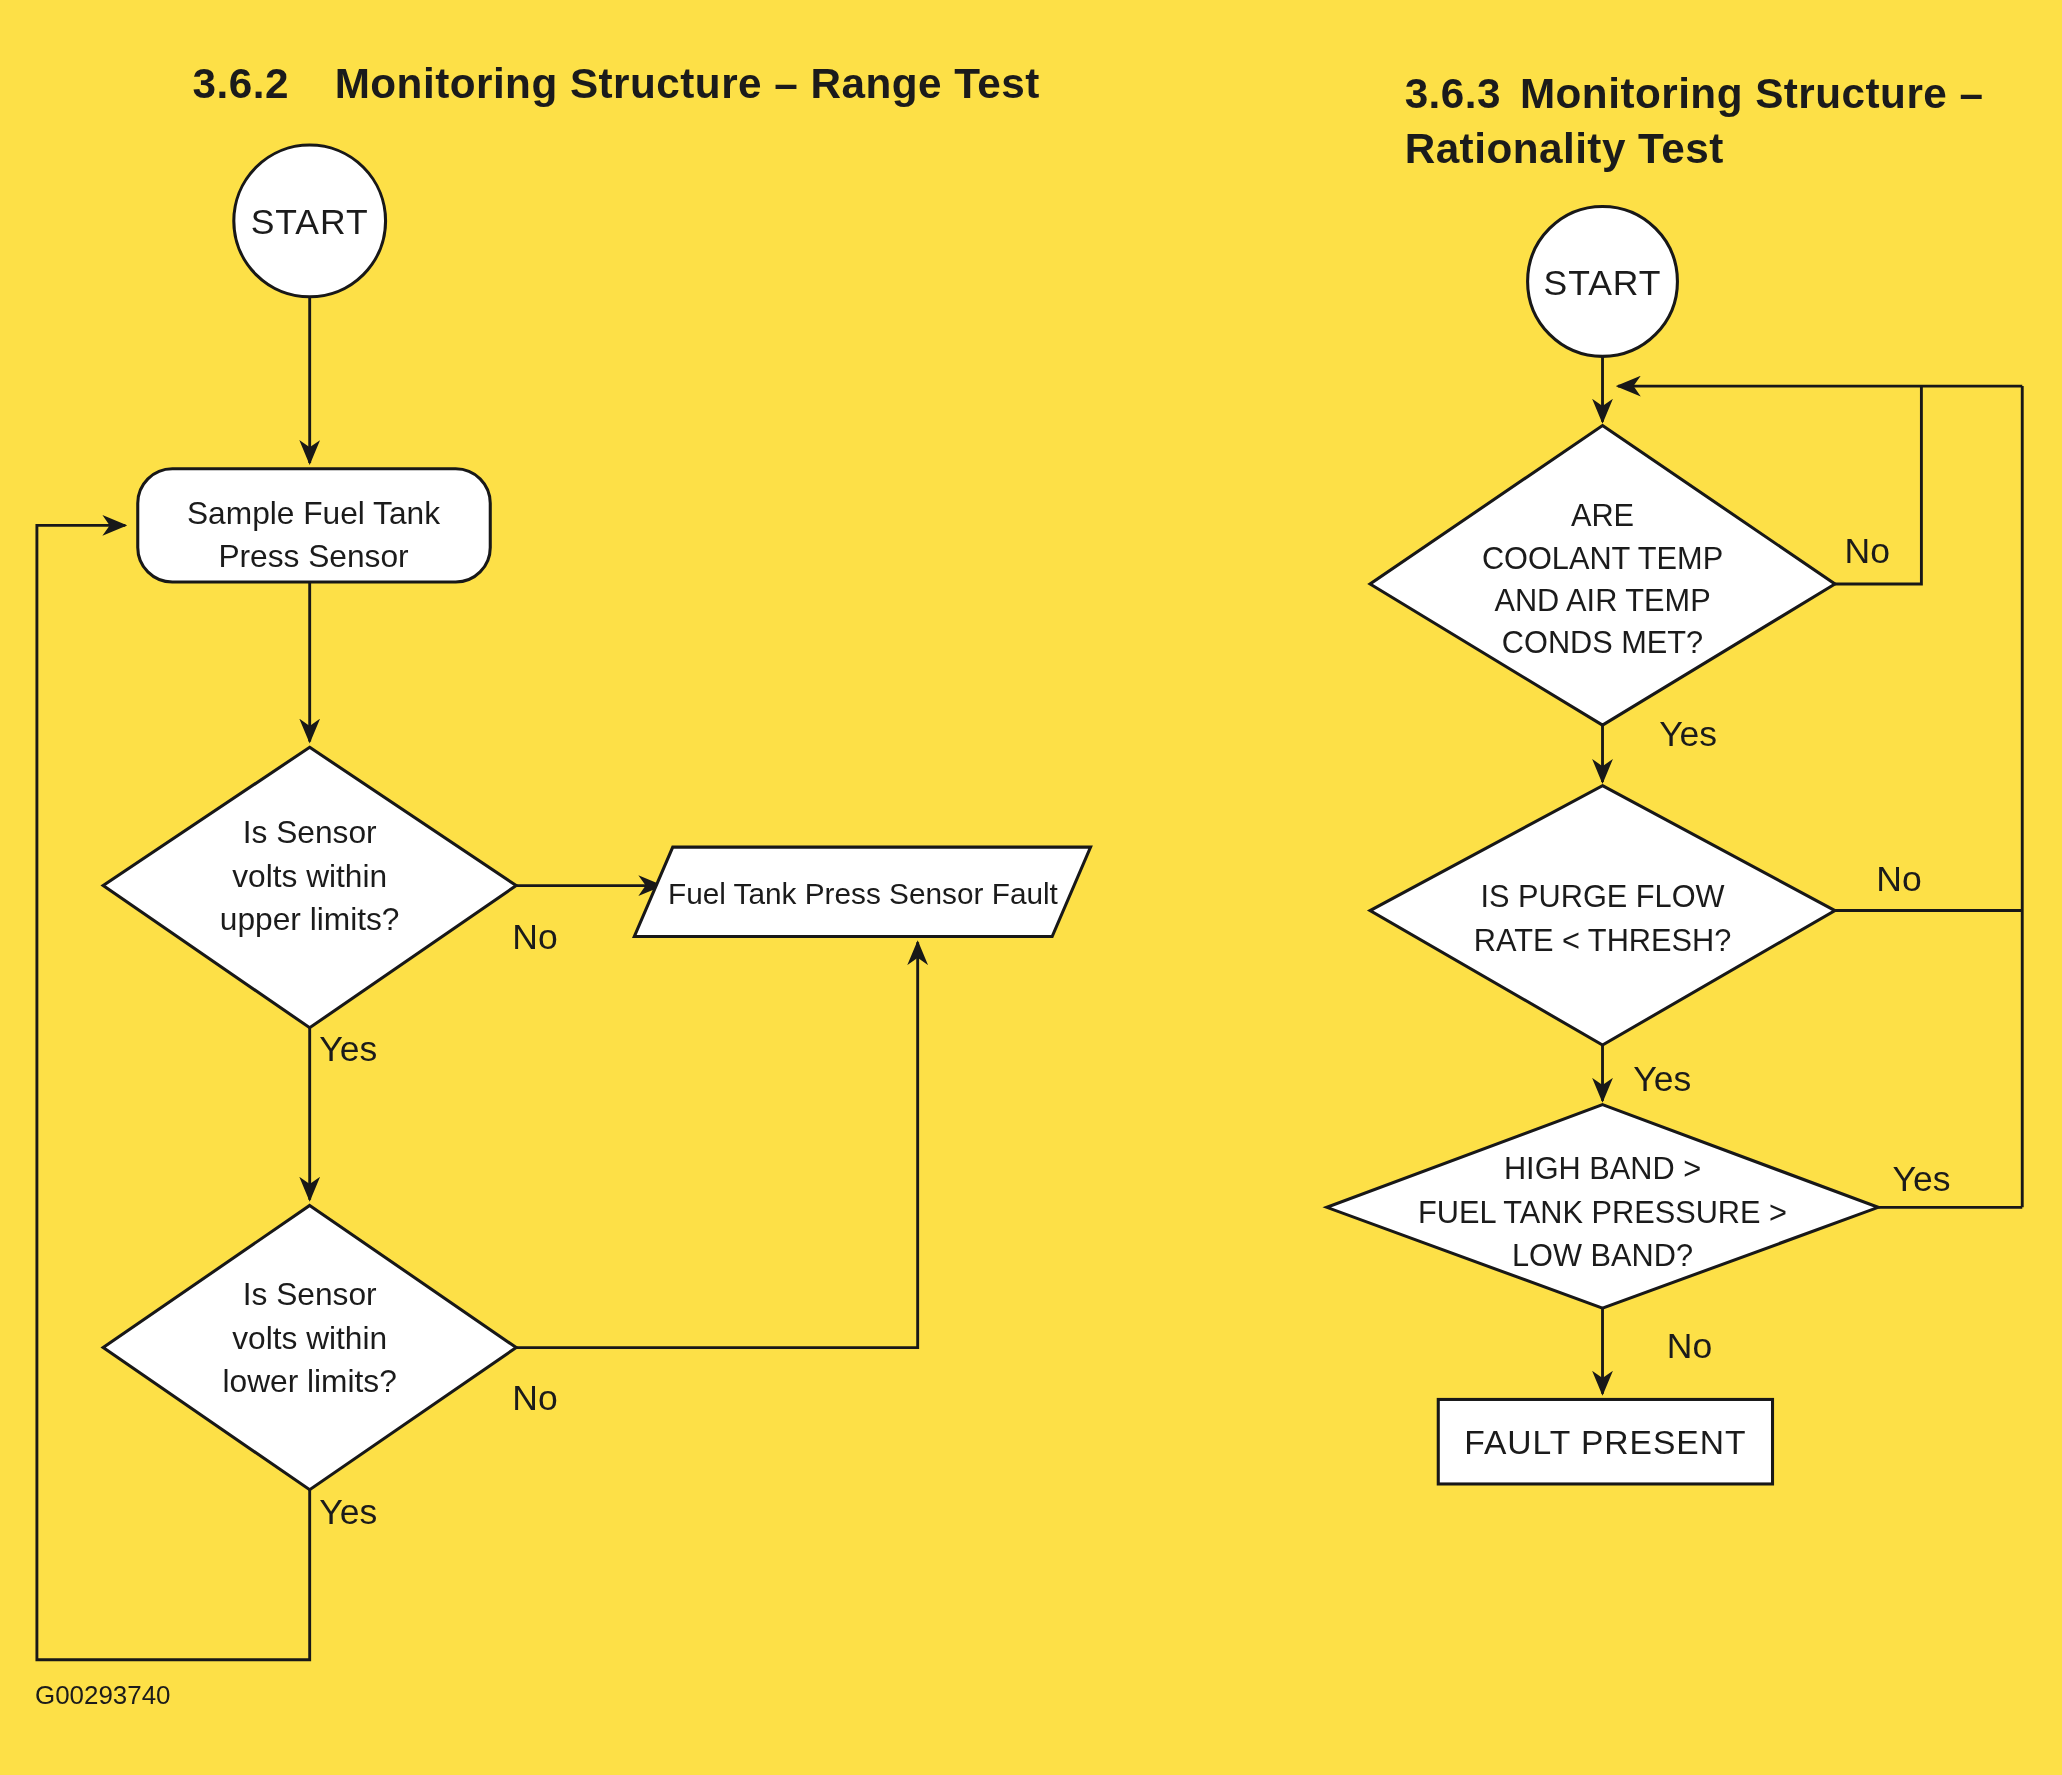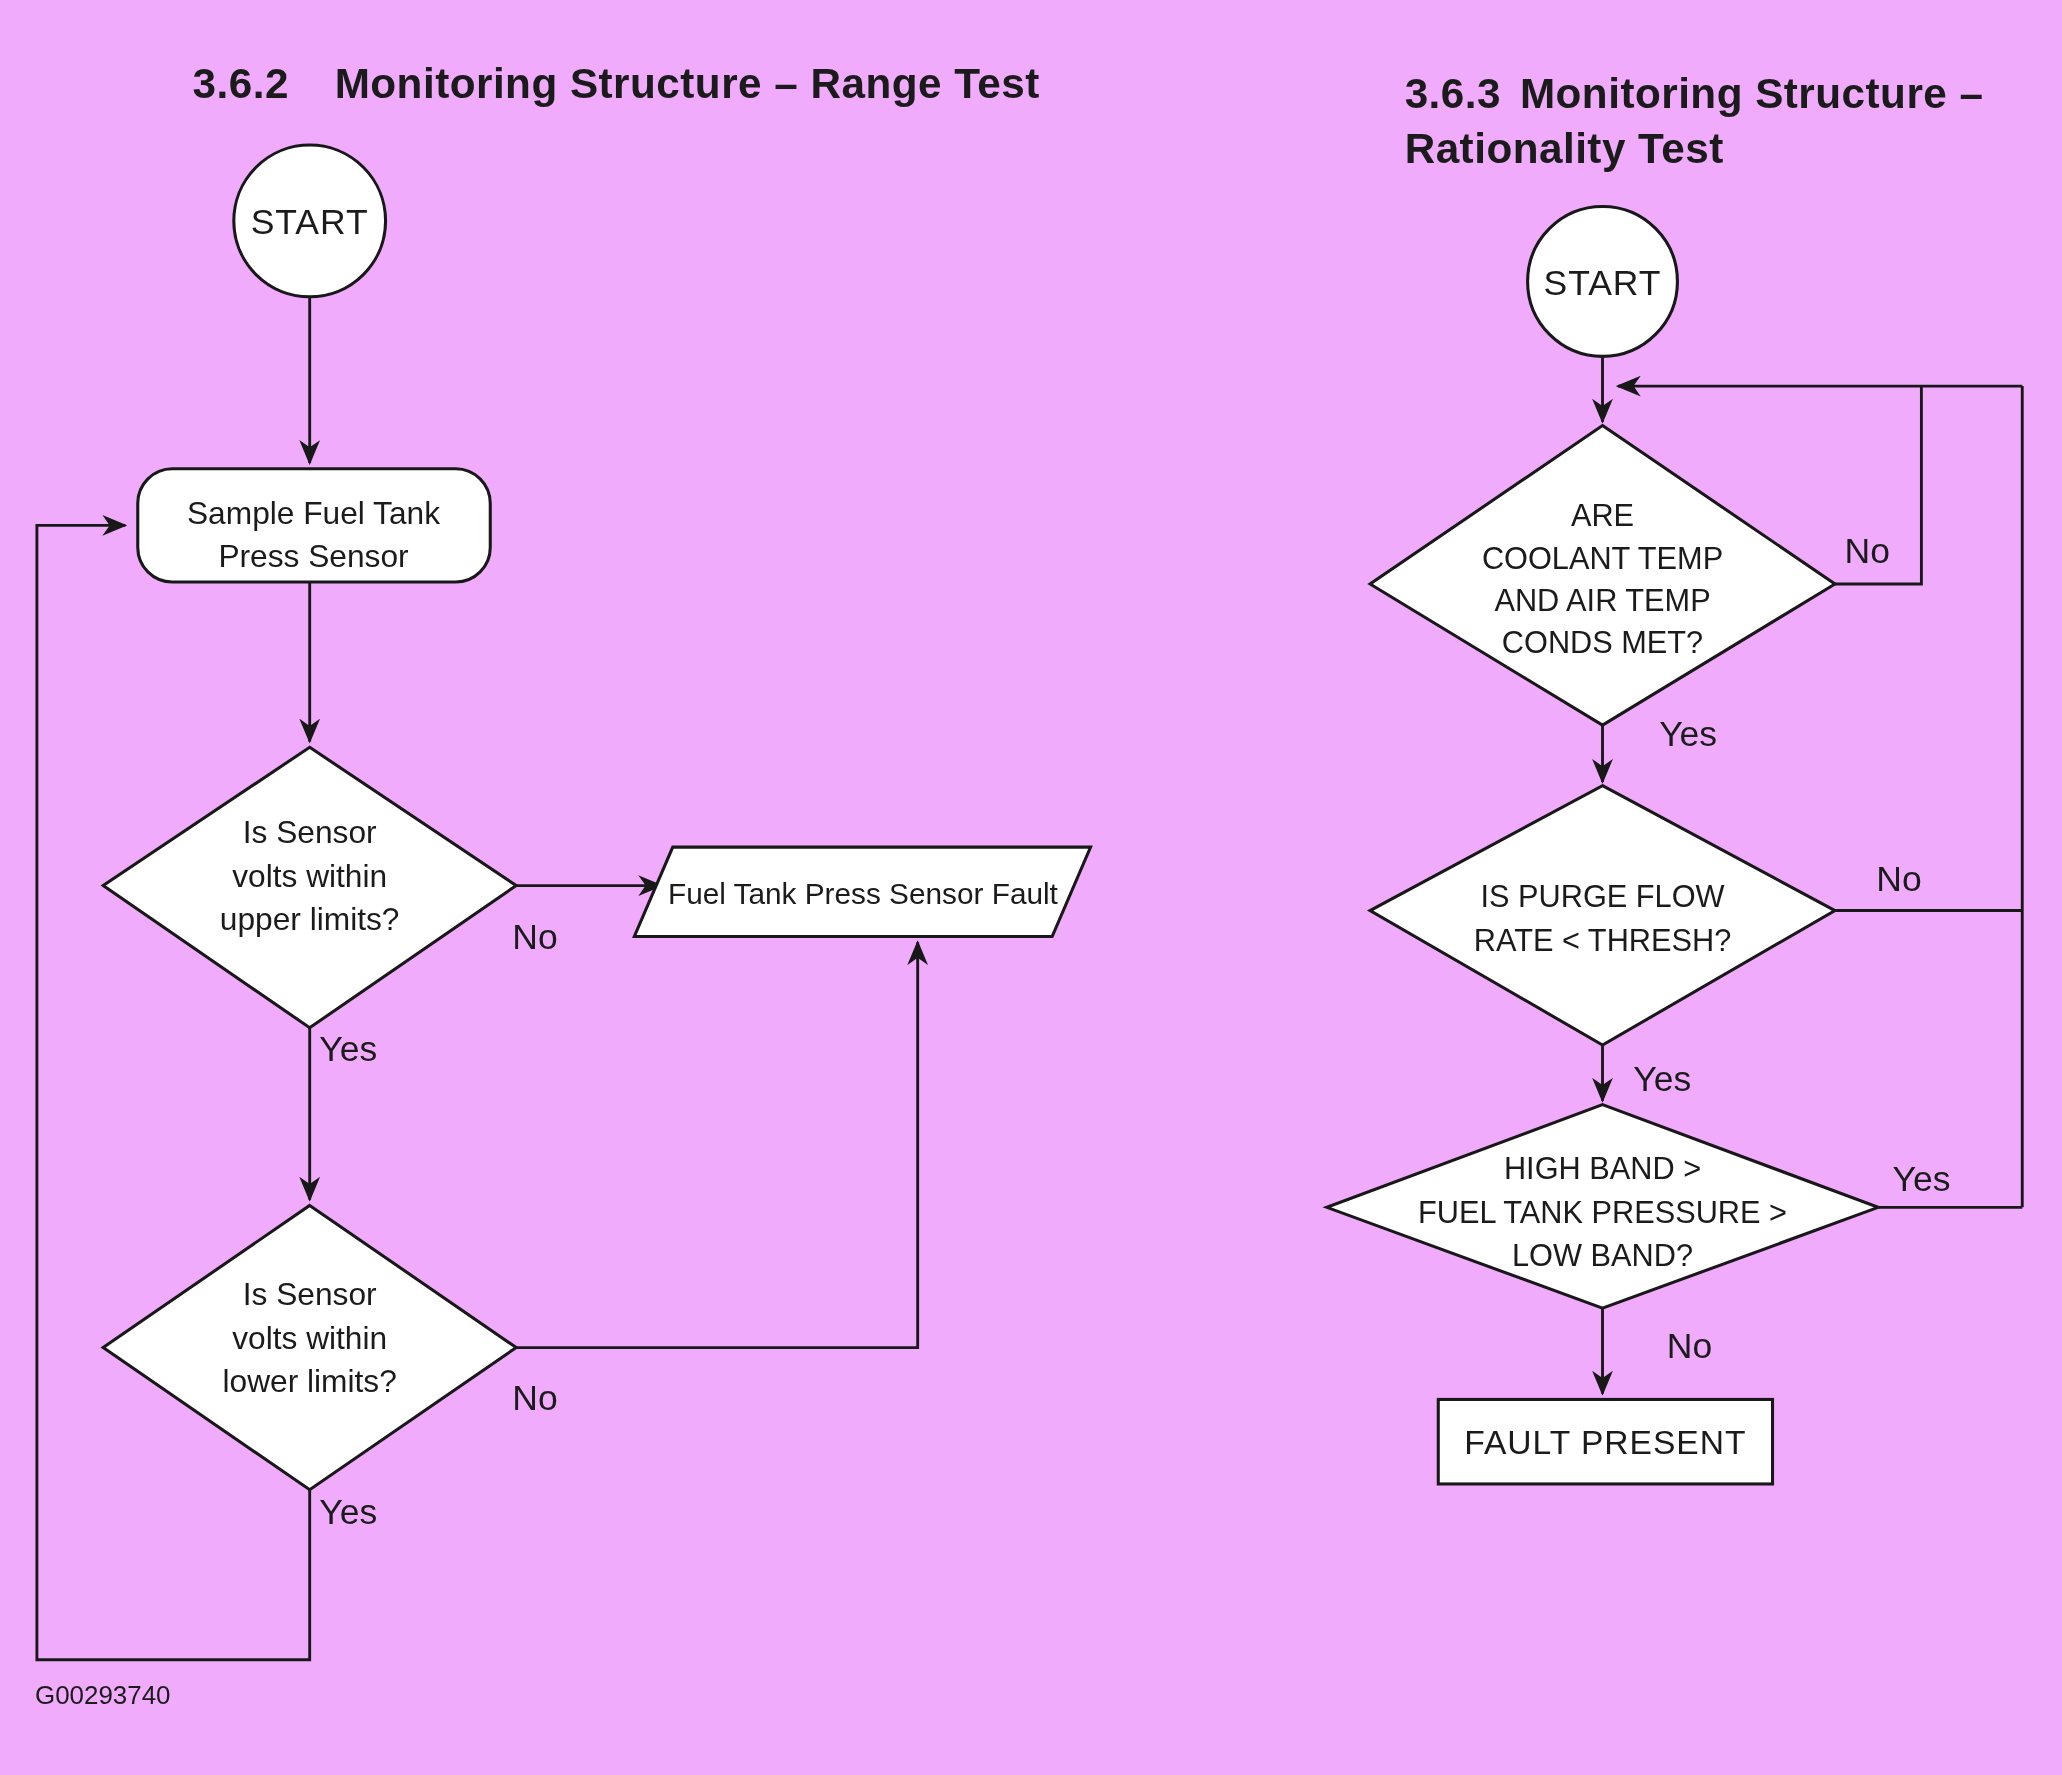--- a/index.html
+++ b/index.html
@@ -3,21 +3,21 @@
 <meta charset="utf-8">
 <style>
   html, body {
     margin: 0;
     padding: 0;
     background: #ffffff;
   }
   .page {
     width: 2063px;
     height: 1775px;
-    background: #f0abfc;
+    background: #fde047;
     position: relative;
     font-family: "Liberation Sans", sans-serif;
   }
   svg { display: block; }
   .shape {
     fill: #ffffff;
     stroke: #181818;
     stroke-width: 3.2;
   }
   .edge {

